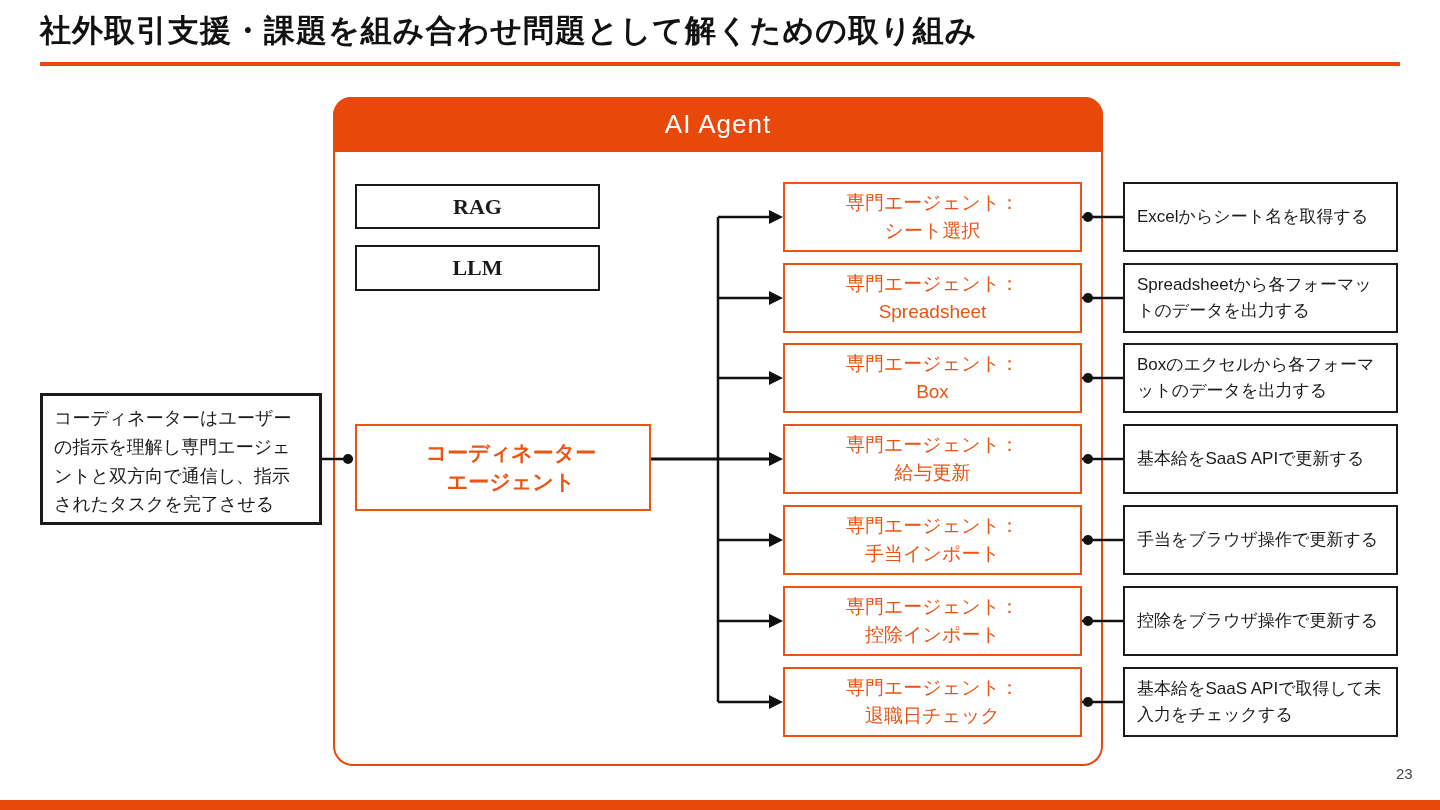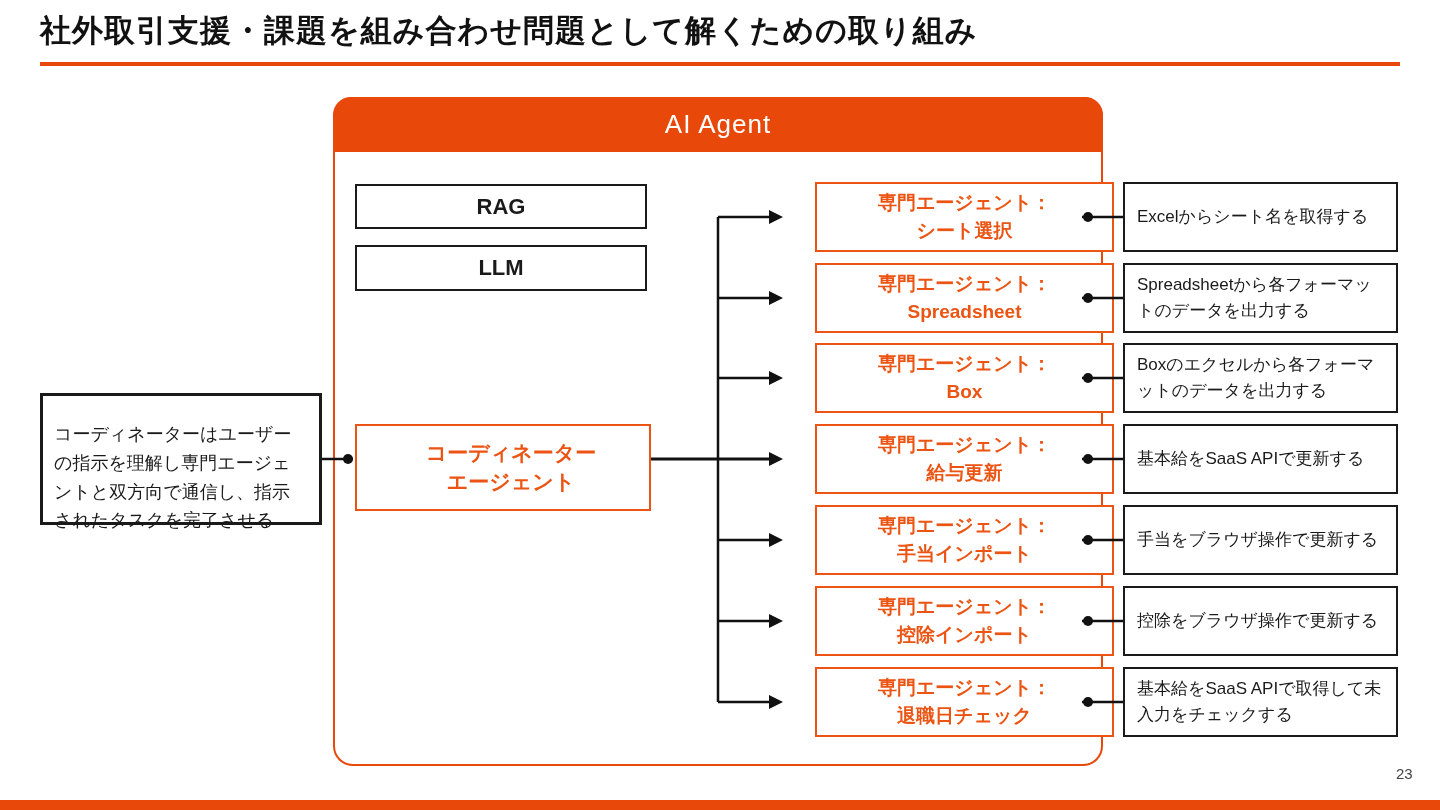--- a/index.html
+++ b/index.html
@@ -29,30 +29,30 @@
     position:absolute;left:-2px;top:-2px;width:770px;height:55px;
     background:var(--accent,#E8490B);
     border-radius:18px 18px 0 0;
     display:flex;align-items:center;justify-content:center;
     color:#fff;font-size:26px;font-weight:400;letter-spacing:1px;
   }
   
   .bx{box-sizing:border-box;display:flex;flex-direction:column;align-items:center;justify-content:center;text-align:center;background:#fff;}
   .black-box{border:2px solid #1a1a1a;}
   .orange-box{border:2px solid var(--box-orange,#EB5413);color:var(--box-orange,#EB5413);}
-  .comp-box{left:355px;width:292px;height:45px;font-size:22px;font-weight:700;color:#1a1a1a;}
+  .comp-box{left:355px;width:245px;height:45px;font-size:22px;font-weight:700;color:#1a1a1a;font-family:Liberation Serif, serif;}
   .coord-box{left:355px;top:424px;width:296px;height:87px;font-size:21px;font-weight:700;line-height:1.35;padding-left:16px;}
-  .spec-box{left:783px;width:299px;height:70px;font-size:19px;font-weight:700;line-height:1.5;margin-left:32px;}
+  .spec-box{left:783px;width:299px;height:70px;font-size:19px;font-weight:400;line-height:1.5;}
   .desc-box{left:1123px;width:275px;height:70px;border:2px solid #1a1a1a;
     display:flex;align-items:center;justify-content:flex-start;text-align:left;
     font-size:17px;line-height:1.55;padding:0 12px;box-sizing:border-box;background:#fff;}
   .note-box{
     left:40px;top:393px;width:282px;height:132px;
     border:3px solid #1a1a1a;box-sizing:border-box;
-    font-size:18px;line-height:1.6;padding:24px 11px;background:#fff;
+    font-size:18px;line-height:1.6;padding:8px 11px;background:#fff;
   }
   .page-num{left:1396px;top:765px;font-size:15px;color:#444;}
   .bottom-bar{left:0;top:800px;width:1440px;height:10px;background:var(--accent,#E8490B);}
   svg.connectors{position:absolute;left:0;top:0;pointer-events:none;}
 </style>
 </head>
 <body>
 
 <div class="abs slide-title">社外取引支援・課題を組み合わせ問題として解くための取り組み</div>
 <div class="abs title-rule"></div>

